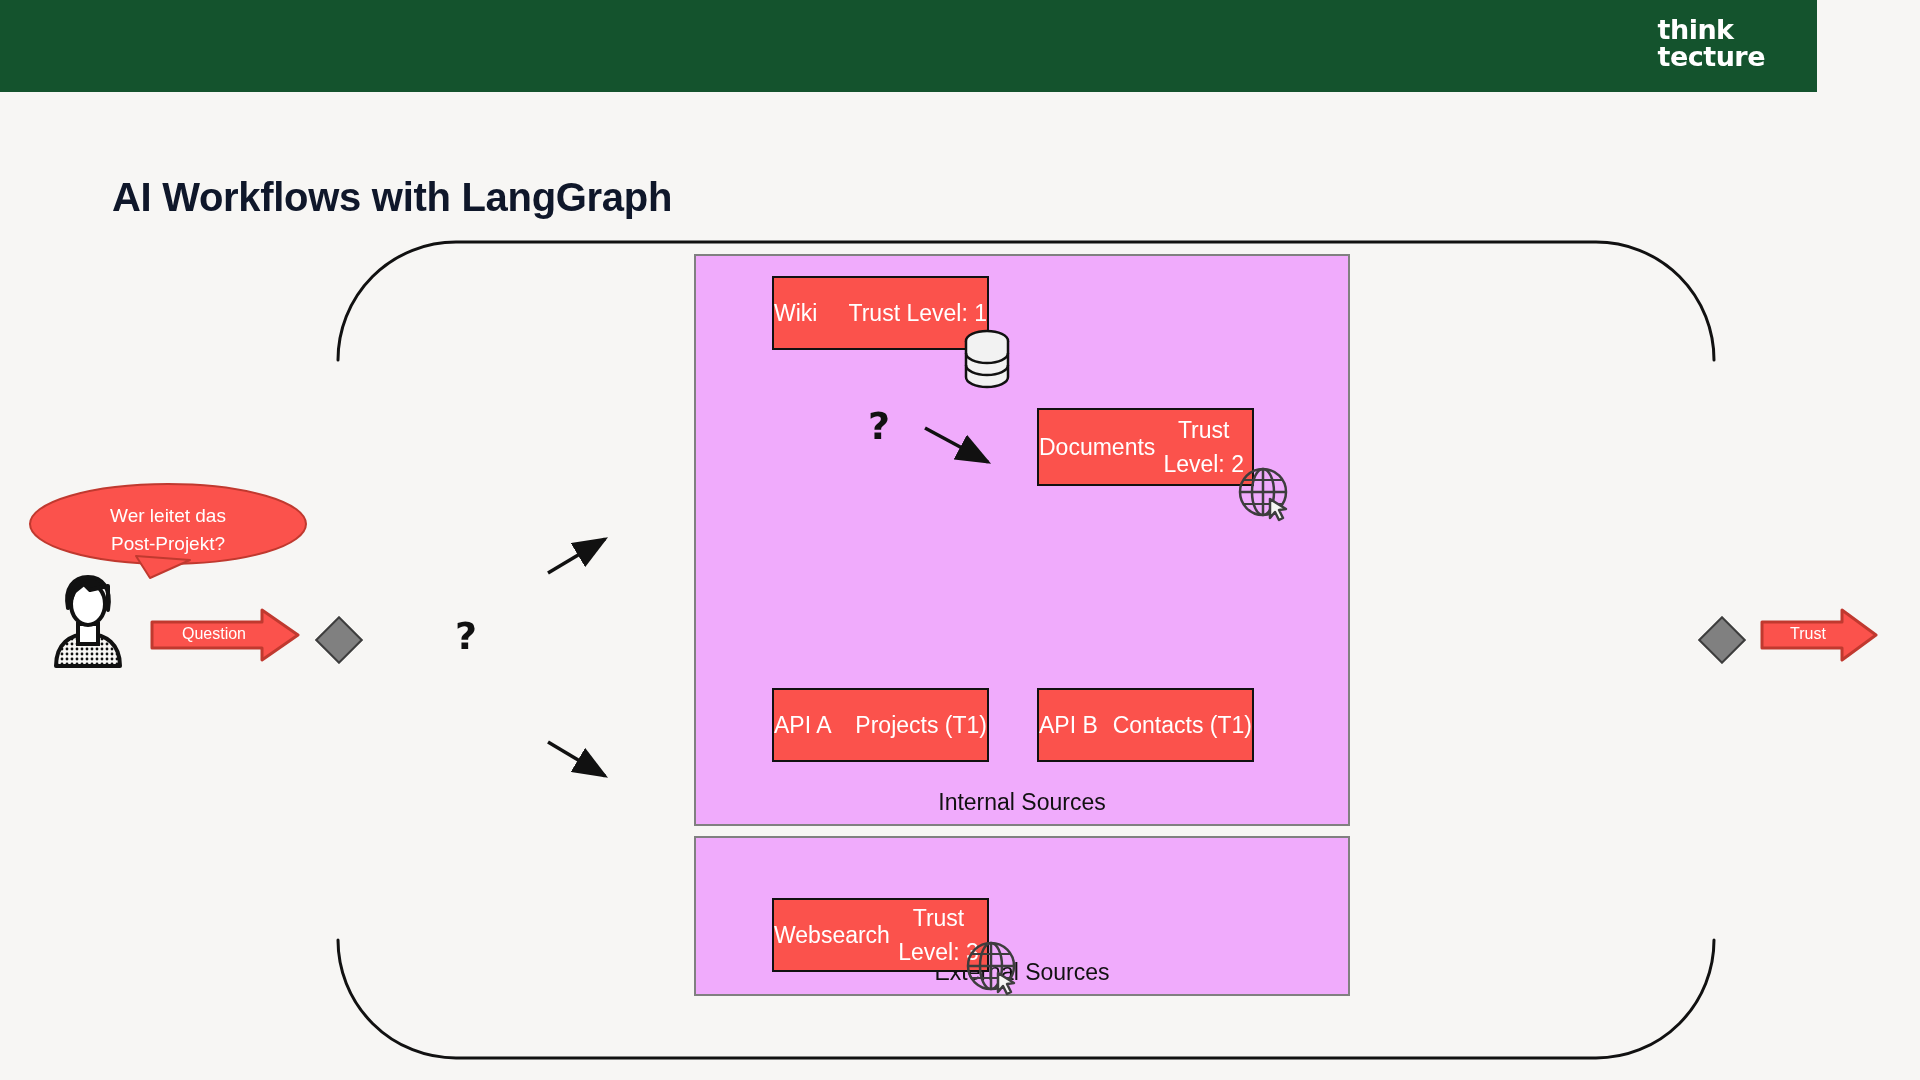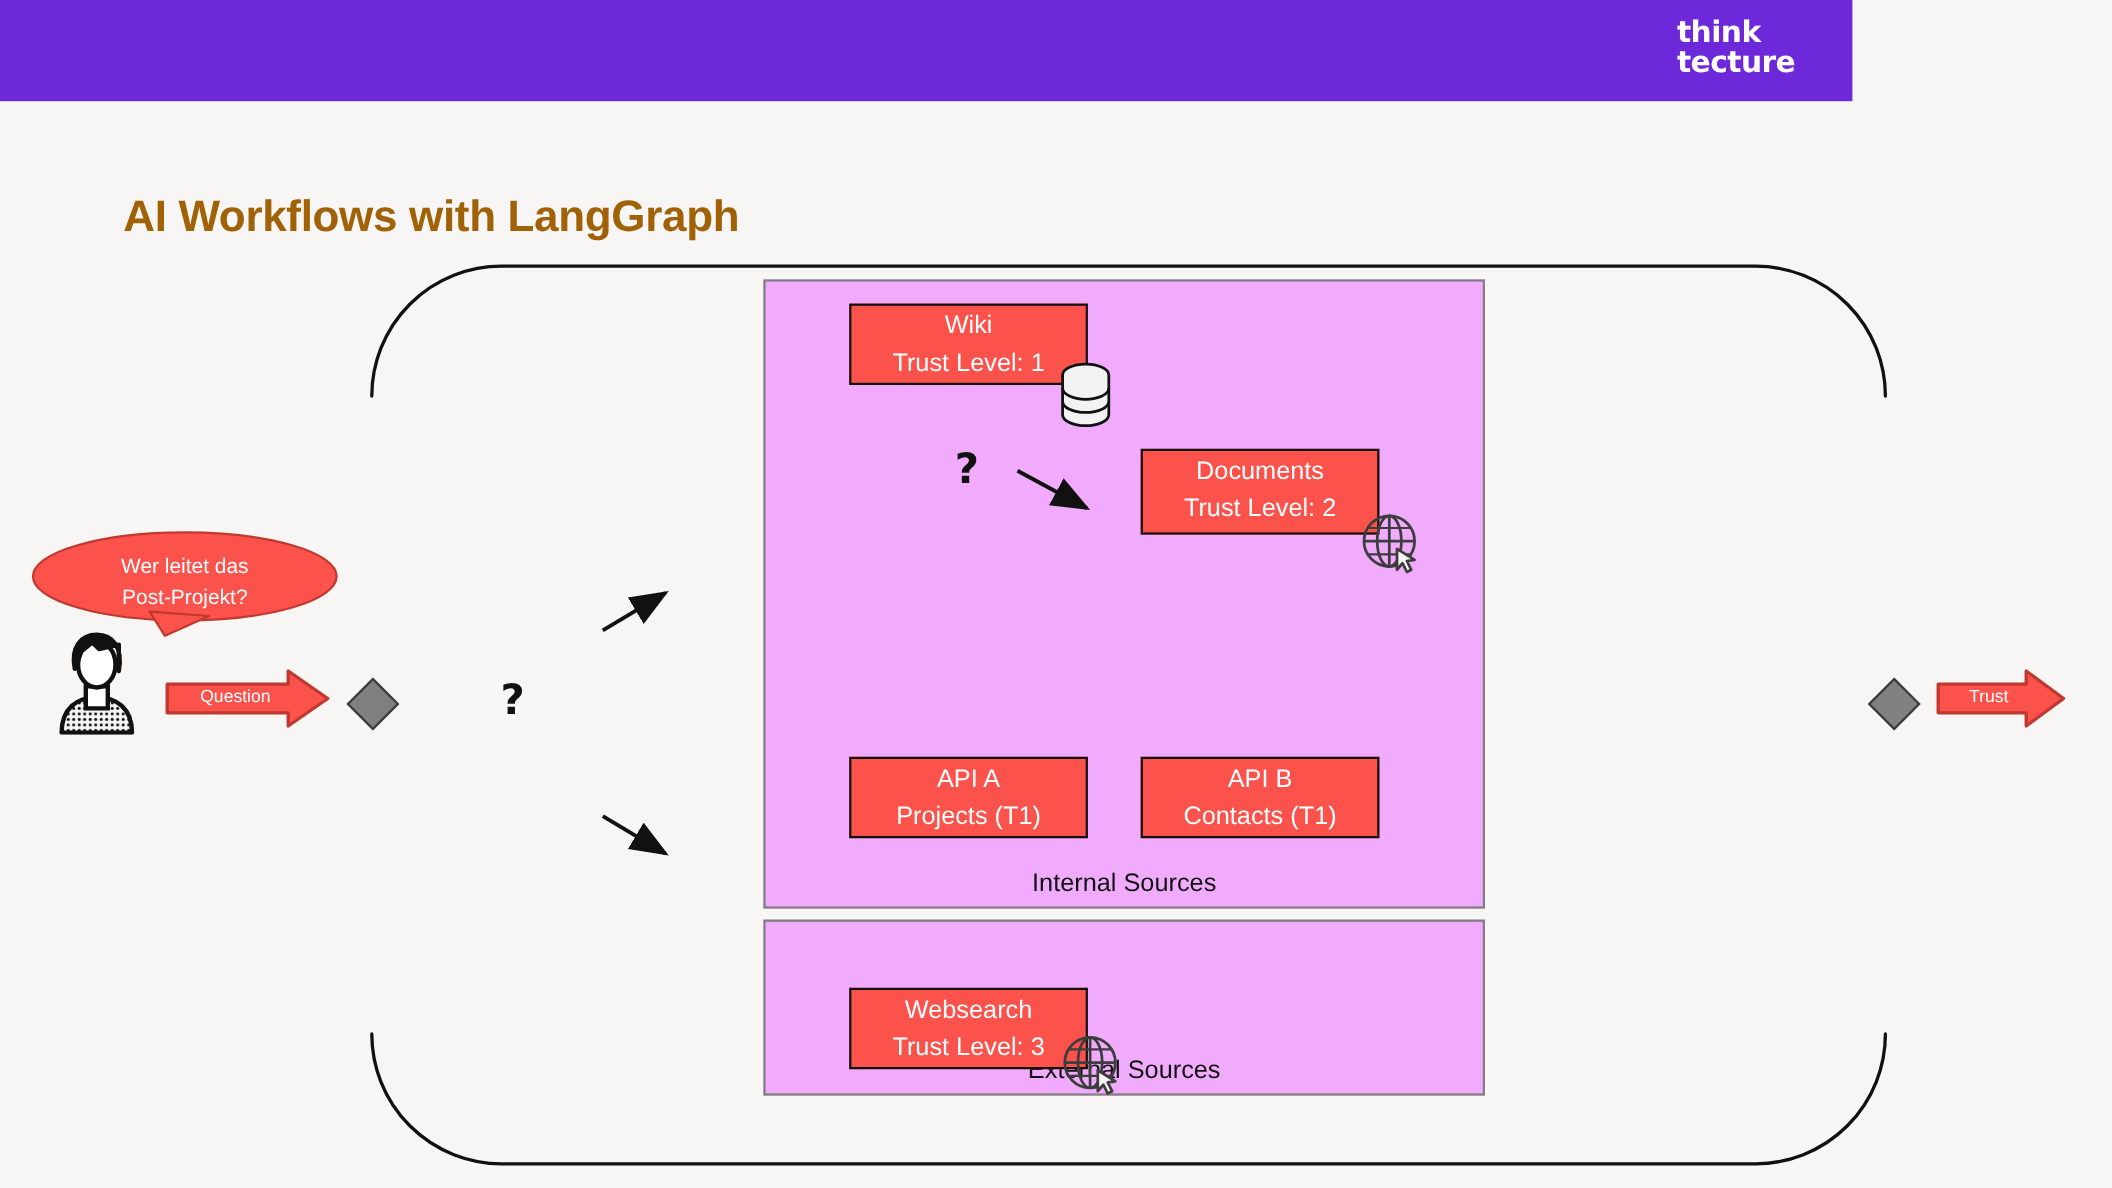--- a/index.html
+++ b/index.html
@@ -13,43 +13,43 @@
     position: relative;
     overflow: hidden;
     font-family: "Liberation Sans", sans-serif;
     color: #111;
   }
 
   
   .header-bar {
     position: absolute;
     left: 0; top: 0;
-    width: 1684px; height: 92px;
-    background: #6d28d9;
+    width: 1817px; height: 92px;
+    background: #14532d;
   }
   .brand-logo {
     position: absolute;
     right: 52px; top: 16px;
     color: #ffffff;
     font-weight: bold;
     font-size: 27px;
     line-height: 27px;
     letter-spacing: -0.5px;
     text-align: left;
     font-family: "DejaVu Sans", sans-serif;
   }
   .brand-logo span { display: block; }
 
   
   .slide-title {
     position: absolute;
     left: 112px; top: 175px;
     font-size: 40px;
     font-weight: bold;
-    color: #a16207;
+    color: #0f172a;
     letter-spacing: -0.3px;
     white-space: nowrap;
   }
 
   
   .graph-frame {
     position: absolute;
     left: 336px; top: 240px;
     width: 1380px; height: 820px;
   }
@@ -80,23 +80,23 @@
   }
 
   
   .node-box {
     position: absolute;
     background: #fb524c;
     border: 2px solid #111111;
     box-sizing: border-box;
     color: #ffffff;
     display: flex;
-    flex-direction: column;
+    flex-direction: row;
     align-items: center;
-    justify-content: flex-start;
+    justify-content: space-between;
     font-size: 23px;
     line-height: 34px;
     text-align: center;
   }
   #node-wiki      { left: 772px; top: 276px; width: 217px; height: 74px; }
   #node-documents { left: 1037px; top: 408px; width: 217px; height: 78px; }
   #node-api-a     { left: 772px; top: 688px; width: 217px; height: 74px; }
   #node-api-b     { left: 1037px; top: 688px; width: 217px; height: 74px; }
   #node-websearch { left: 772px; top: 862px; width: 217px; height: 74px; margin-top: 36px; }
 

